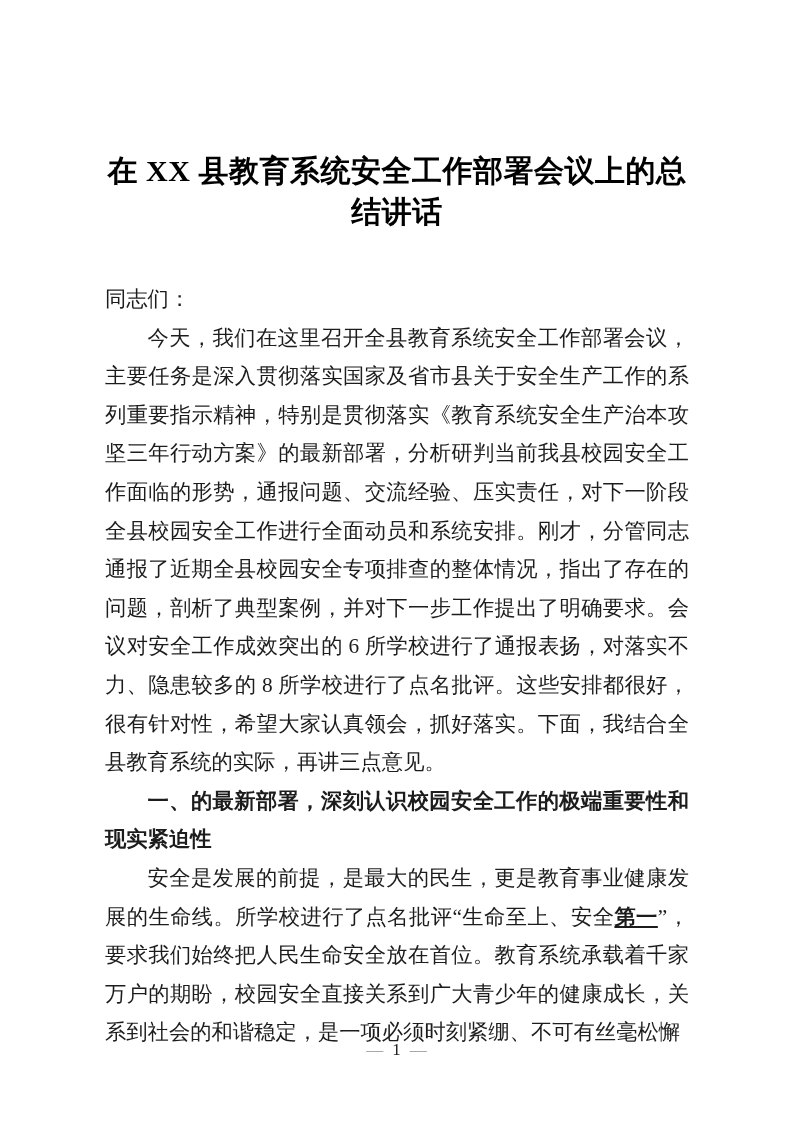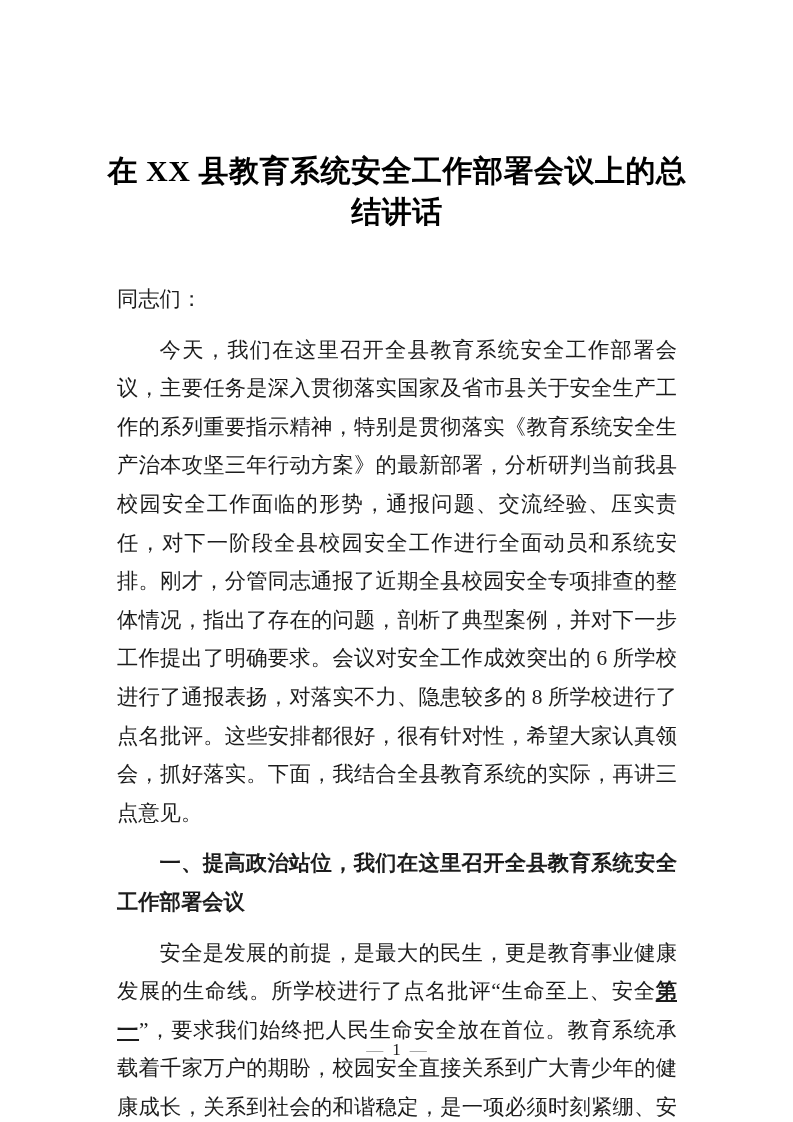--- a/index.html
+++ b/index.html
@@ -29,21 +29,21 @@
     font-size: 30px;
     line-height: 41px;
     letter-spacing: 0.5px;
     text-align: center;
     color: #000000;
   }
   .doc-body {
     margin-top: 48px;
   }
   .doc-body p {
-    margin: 12px;
+    margin: 0;
     font-size: 21.3px;
     line-height: 38.6px;
     font-family: "Liberation Serif", serif;
     text-align: justify;
     text-justify: inter-ideograph;
     color: #1c1c1c;
   }
   .salutation {
     text-indent: 0;
   }
@@ -78,20 +78,20 @@
 </head>
 <body>
 
 <div class="page">
   <div class="content">
     <h1 class="title">在 XX 县教育系统安全工作部署会议上的总结讲话</h1>
     <div class="doc-body">
       <p class="salutation">同志们：</p>
 
     <p class="paragraph indent">今天，我们在这里召开全县教育系统安全工作部署会议，主要任务是深入贯彻落实国家及省市县关于安全生产工作的系列重要指示精神，特别是贯彻落实《教育系统安全生产治本攻坚三年行动方案》的最新部署，分析研判当前我县校园安全工作面临的形势，通报问题、交流经验、压实责任，对下一阶段全县校园安全工作进行全面动员和系统安排。刚才，分管同志通报了近期全县校园安全专项排查的整体情况，指出了存在的问题，剖析了典型案例，并对下一步工作提出了明确要求。会议对安全工作成效突出的 6 所学校进行了通报表扬，对落实不力、隐患较多的 8 所学校进行了点名批评。这些安排都很好，很有针对性，希望大家认真领会，抓好落实。下面，我结合全县教育系统的实际，再讲三点意见。</p>
-        <p class="heading indent">一、提高政治站位，我们在这里召开全县教育系统安全工作部署会议</p>
-        <p class="paragraph indent"><span>安全是发展的前提，是最大的民生，更是教育事业健康发展的生命线。所学校进行了点名批评“生命至上、安全</span><span class="bold">第一</span><span>”，要求我们始终把人民生命安全放在首位。教育系统承载着千家万户的期盼，校园安全直接关系到广大青少年的健康成长，关系到社会的和谐稳定，是一项必须时刻紧绷、安全是发展的前提</span></p>
+        <p class="heading indent">一、的最新部署，深刻认识校园安全工作的极端重要性和现实紧迫性</p>
+        <p class="paragraph indent"><span>安全是发展的前提，是最大的民生，更是教育事业健康发展的生命线。所学校进行了点名批评“生命至上、安全</span><span class="bold">第一</span><span>”，要求我们始终把人民生命安全放在首位。教育系统承载着千家万户的期盼，校园安全直接关系到广大青少年的健康成长，关系到社会的和谐稳定，是一项必须时刻紧绷、不可有丝毫松懈</span></p>
       </div>
   </div>
   <div class="footer">
     <span class="dash">—</span><span>1</span><span class="dash">—</span>
   </div>
 </div>
 
 </body></html>

